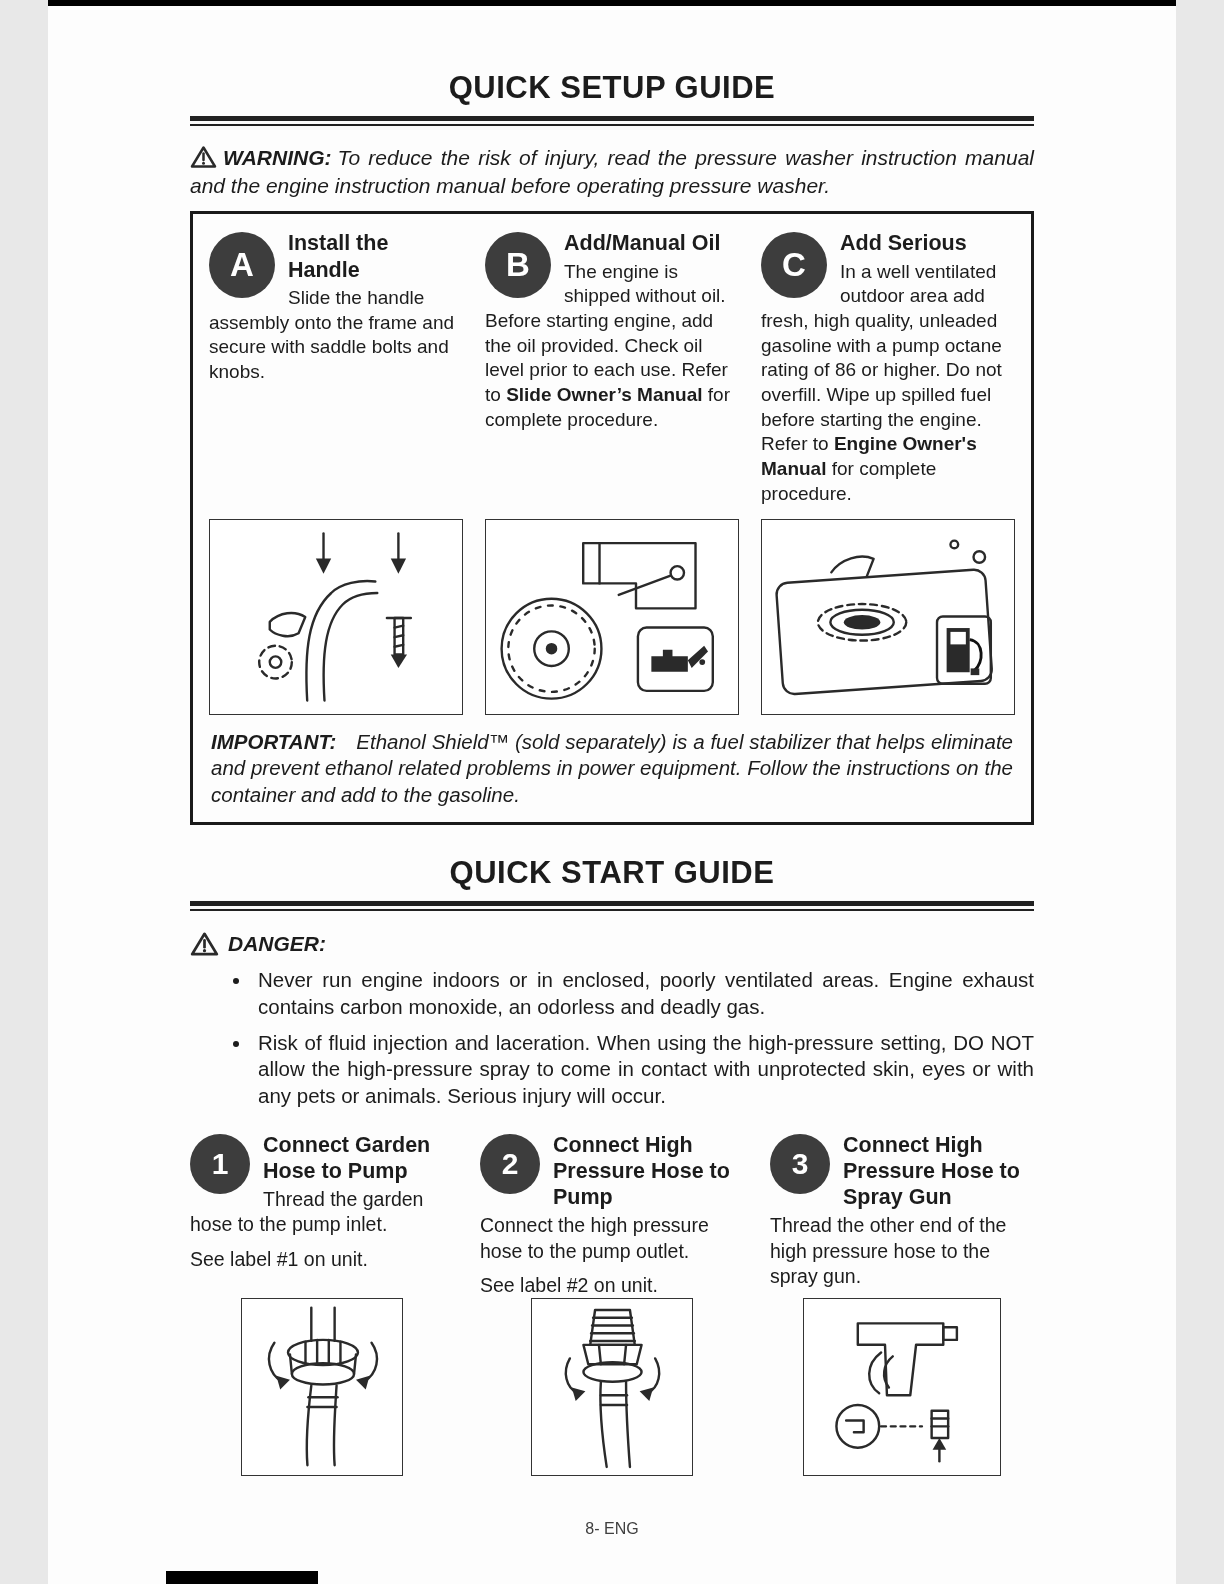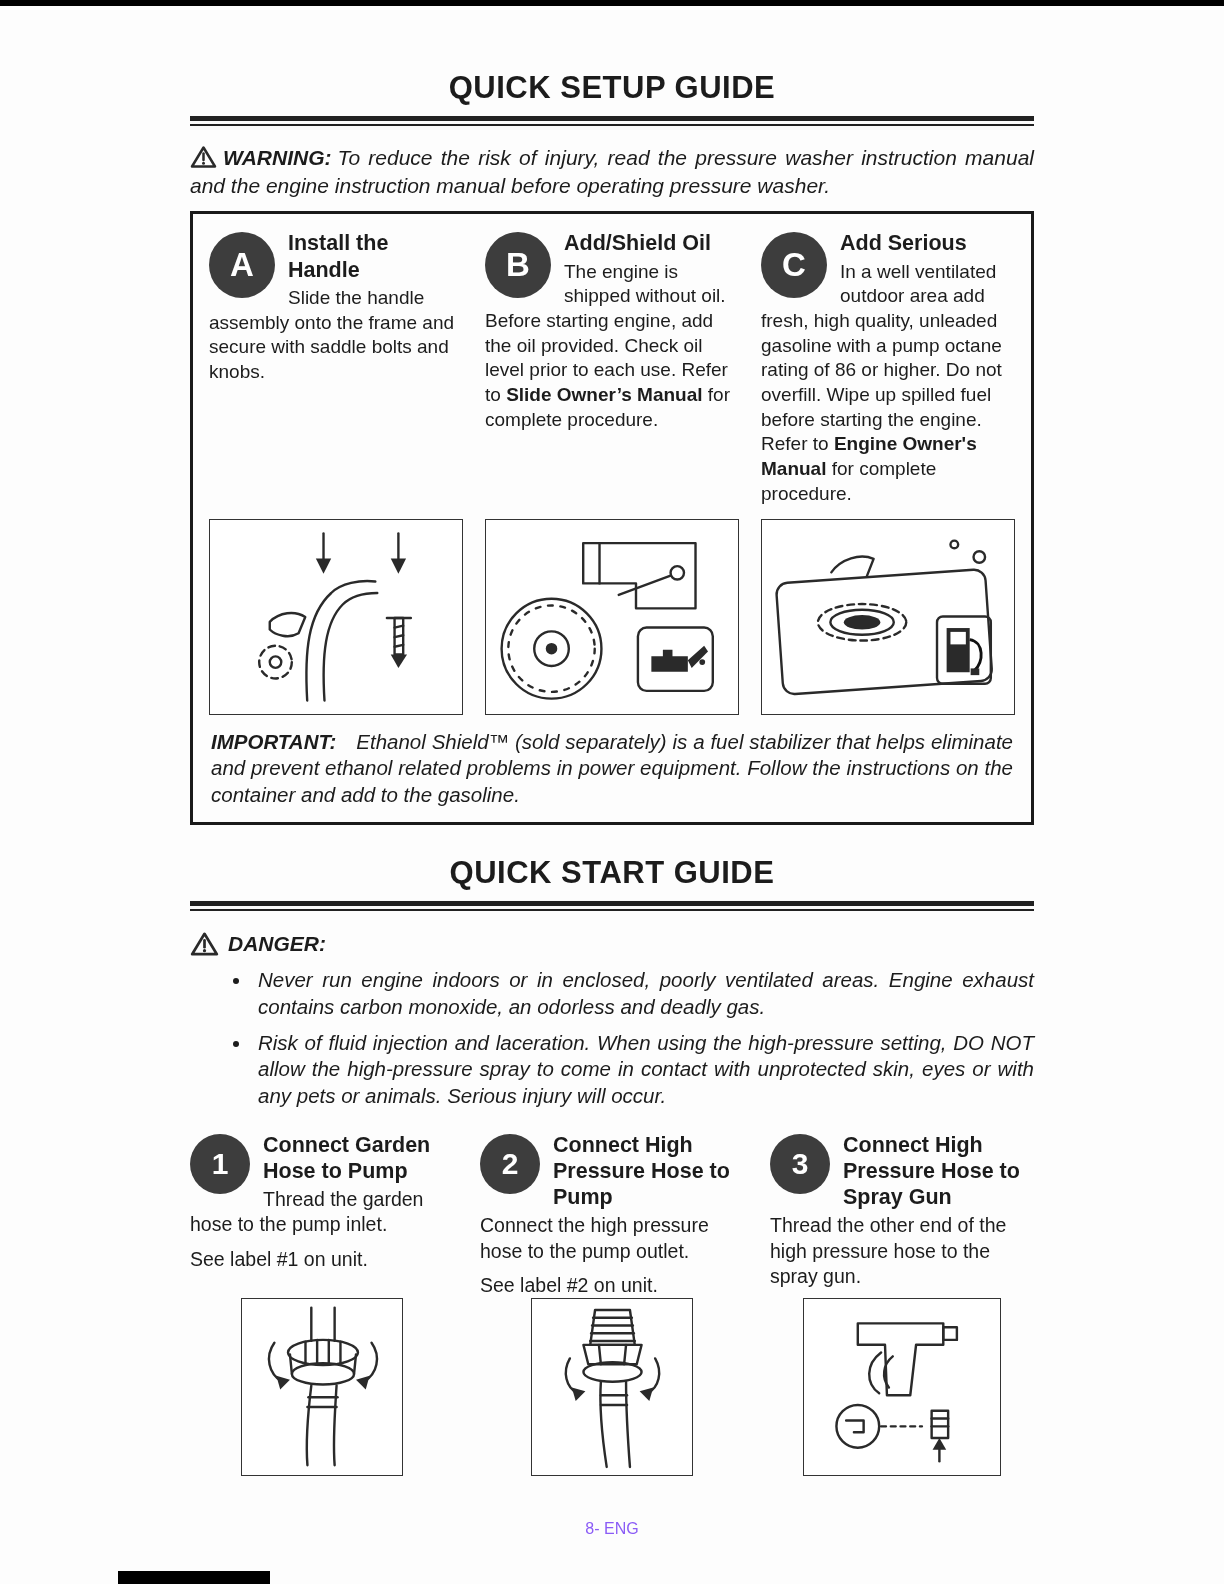--- a/index.html
+++ b/index.html
@@ -1,17 +1,17 @@
 <!DOCTYPE html>
 <html><head>
 <meta charset="utf-8">
 <style>
   html,body{margin:0;padding:0;background:#e8e8e8;}
   .page{
-    position:relative;width:1224px;height:1584px;margin:0 auto;background:#fdfdfd;
+    position:relative;width:1128px;height:1584px;margin:0 auto;background:#fdfdfd;
     font-family:"Liberation Sans",sans-serif;color:#1c1c1c;overflow:hidden;
   }
   .scan-top{position:absolute;top:0;left:0;width:100%;height:6px;background:#000;}
   .scan-bottom{position:absolute;left:118px;bottom:0;width:152px;height:13px;background:#000;}
   .content{width:844px;margin:0 auto;padding-top:70px;}
   .guide-title{font-size:31px;font-weight:bold;text-align:center;margin:0 0 10px;letter-spacing:.5px;}
   .rule .r1{height:5px;background:#222;}
   .rule .r2{height:2px;background:#222;margin-top:3px;}
   .warning-p{font-style:italic;font-size:21px;line-height:1.32;text-align:justify;margin:18px 0 12px;}
   .warning-p .lbl{font-weight:bold;margin:0 6px 8px 6px;}
@@ -27,30 +27,30 @@
   .step-body{margin:1px 0 0;}
   .step-body strong{font-weight:bold;}
   .illus{margin-top:12px;border:1.5px solid #333;height:196px;box-sizing:border-box;
          display:flex;align-items:center;justify-content:center;background:#fff;}
   .col .illus{margin-top:auto;}
   .col .illus.pad{margin-top:12px;}
   .important-p{font-style:italic;font-size:20.5px;line-height:1.3;text-align:justify;margin:14px 2px 2px;}
   .important-p .lbl{font-weight:bold;margin-right:20px;}
   .qs-gap{margin-top:30px;}
   .danger-h{display:flex;align-items:center;gap:9px;font-size:21px;font-weight:bold;font-style:italic;margin:20px 0 10px;}
-  .bullets{margin:0 0 22px 62px;padding:0;font-style:italic;font-size:20.5px;line-height:1.3;text-align:justify;}
+  .bullets{margin:0 0 22px 62px;padding:0;font-size:20.5px;line-height:1.3;text-align:justify;}
   .bullets li{margin-bottom:9px;padding-left:6px;}
   .start-cols{display:flex;gap:26px;}
   .scol{flex:1;display:flex;flex-direction:column;font-size:19.5px;line-height:1.3;}
   .note{margin:9px 0 0;}
   .note:empty{display:none;}
   .illus2{margin-top:auto;align-self:center;width:162px;height:178px;border:1.5px solid #333;box-sizing:border-box;
           display:flex;align-items:center;justify-content:center;background:#fff;}
   .illus2.wide{width:198px;}
-  .footer{position:absolute;bottom:46px;left:0;width:100%;text-align:center;font-size:16px;color:#8b5cf6;}
+  .footer{position:absolute;bottom:46px;left:0;width:100%;text-align:center;font-size:16px;color:#404040;}
   svg{display:block;}
   .ln{stroke:#2a2a2a;stroke-width:2.5;fill:none;stroke-linecap:round;stroke-linejoin:round;}
   .fl{fill:#2a2a2a;stroke:none;}
 </style>
 </head>
 <body>
 
 <div class="page">
   <div class="scan-top"></div>
 
@@ -94,21 +94,21 @@
               <line class="ln" x1="186" y1="116" x2="195" y2="114"></line>
               <line class="ln" x1="186" y1="126" x2="195" y2="124"></line>
               <polygon class="fl" points="182,134 199,134 190,148"></polygon>
             </svg>
           </div>
         </div>
 
         <div class="col">
           <div class="step-text">
             <span class="badge">B</span>
-            <h2 class="step-title">Add/Shield Oil</h2>
+            <h2 class="step-title">Add/Manual Oil</h2>
             <p class="step-body"><span>The engine is shipped without oil. Before starting engine, add the oil provided. Check oil level prior to each use. Refer to </span><strong>Slide Owner’s Manual</strong><span> for complete procedure.</span></p>
           </div>
           <div class="illus">
             <svg width="240" height="186" viewBox="0 0 250 190">
               <circle class="ln" cx="62" cy="128" r="52" stroke-width="3"></circle>
               <circle class="ln" cx="62" cy="128" r="45" stroke-width="8" stroke-dasharray="5 8"></circle>
               <circle class="ln" cx="62" cy="128" r="18"></circle>
               <circle class="fl" cx="62" cy="128" r="6"></circle>
               <path class="ln" d="M95,18 L212,18 L212,86 L150,86 L150,60 L95,60 Z"></path>
               <line class="ln" x1="112" y1="18" x2="112" y2="60"></line>

